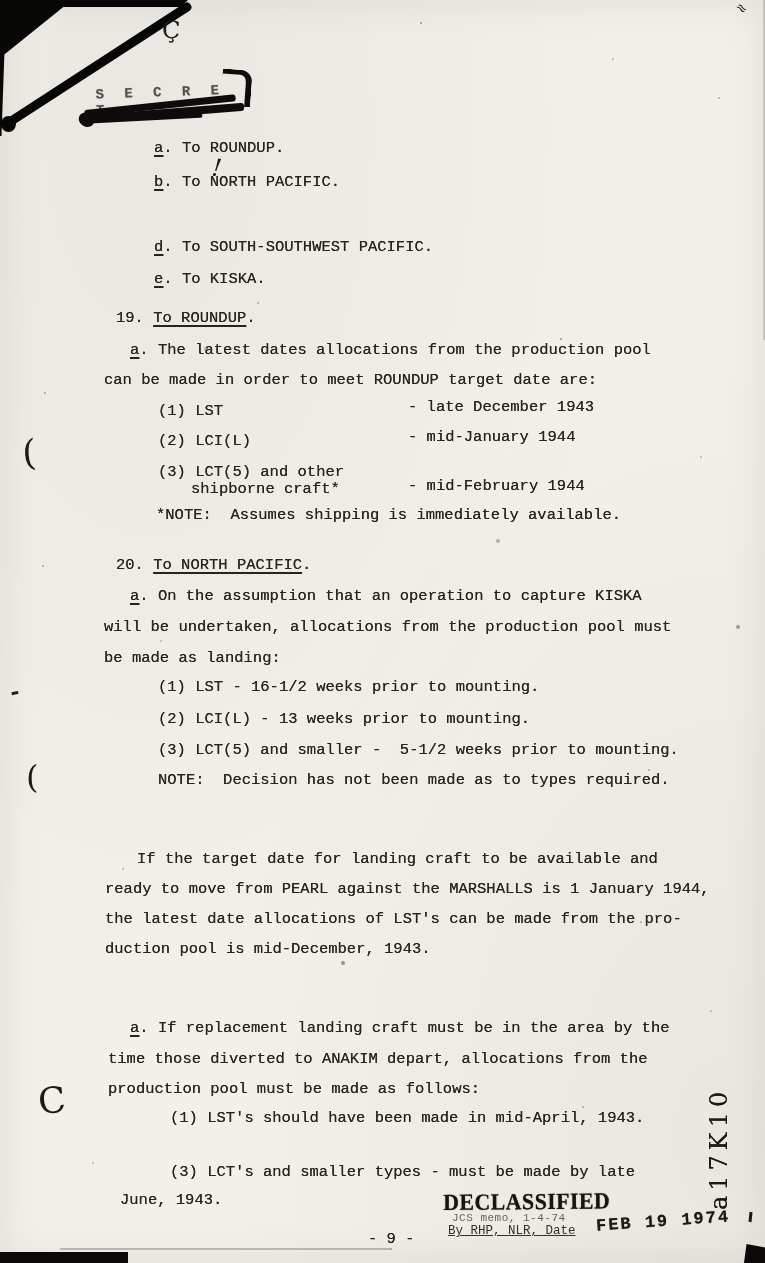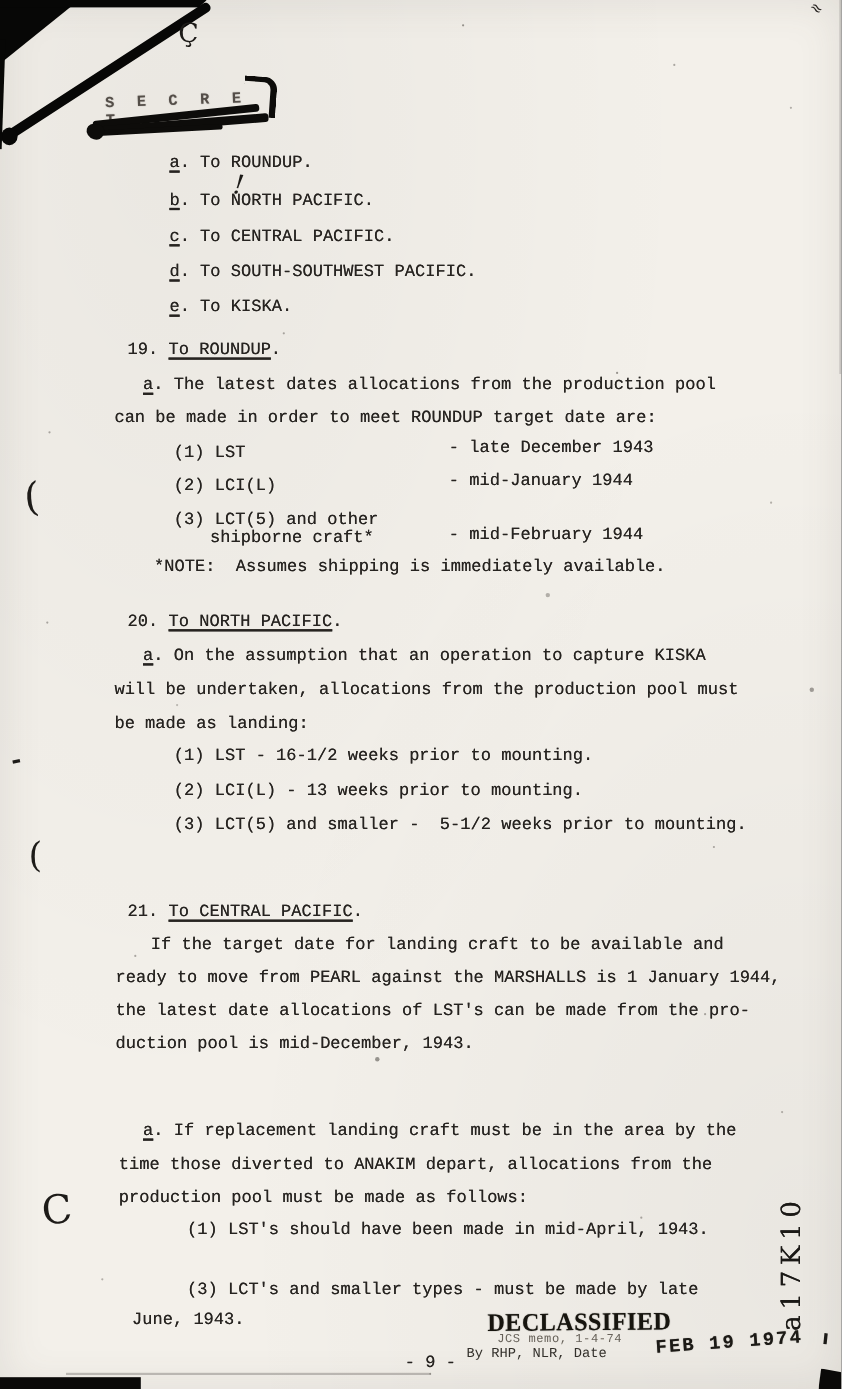--- a/index.html
+++ b/index.html
@@ -69,21 +69,21 @@
   }
   
   .decl-title{
     position:absolute;left:443px;top:1190px;
     font:700 23px "Liberation Serif",serif;letter-spacing:.5px;color:#17150f;
     transform:scaleX(.95) rotate(-.5deg);transform-origin:left top;
     text-shadow:0 0 1px rgba(23,21,15,.7);
   }
   .decl-l1{position:absolute;left:452px;top:1212px;font:11px "Liberation Mono",monospace;
     color:rgba(78,72,64,.85);letter-spacing:.5px;}
-  .decl-l2{position:absolute;left:424px;top:1224px;font:12.5px "Liberation Mono",monospace;color:#33302b;}
+  .decl-l2{position:absolute;left:448px;top:1224px;font:12.5px "Liberation Mono",monospace;color:#33302b;text-decoration:underline;}
   .decl-date{
     position:absolute;left:596px;top:1212px;
     font:700 17px "Liberation Mono",monospace;letter-spacing:2px;color:#1c1a16;
     transform:rotate(-4deg);text-shadow:0 0 .7px rgba(28,26,22,.7);
   }
   
   .speck{position:absolute;left:0;top:0;width:2px;height:2px;border-radius:50%;background:transparent;
     box-shadow:
       420px 22px 0 0 rgba(60,55,50,.5), 612px 58px 0 0 rgba(60,55,50,.4),
       205px 348px 0 1px rgba(60,55,50,.3), 560px 338px 0 0 rgba(60,55,50,.5),
@@ -126,45 +126,44 @@
   <div class="mark exclaim">!</div>
   <div class="mark squiggle">≈</div>
   <div class="mark paren1">(</div>
   <div class="mark dashmark">-</div>
   <div class="mark paren2">(</div>
   <div class="mark cmark-bottom">C</div>
   <div class="handcode">a17K10</div>
 
   <div class="line" style="left:154px;top:139px"><span class="u">a</span><span>. To ROUNDUP.</span></div>
   <div class="line" style="left:154px;top:173px"><span class="u">b</span><span>. To NORTH PACIFIC.</span></div>
-  <div class="line" style="left:154px;top:206px"><span class="u">c</span><span>. To CENTRAL PACIFIC.</span></div>
   <div class="line" style="left:154px;top:238px"><span class="u">d</span><span>. To SOUTH-SOUTHWEST PACIFIC.</span></div>
   <div class="line" style="left:154px;top:270px"><span class="u">e</span><span>. To KISKA.</span></div>
 
   <div class="line" style="left:116px;top:309px"><span>19. </span><span class="u">To ROUNDUP</span><span>.</span></div>
   <div class="line" style="left:104px;top:371px">can be made in order to meet ROUNDUP target date are:</div>
   <div class="line" style="left:130px;top:341px"><span class="u">a</span><span>. The latest dates allocations from the production pool</span></div>
   <div class="line" style="left:158px;top:402px">(1) LST</div>
   <div class="line" style="left:408px;top:398px">- late December 1943</div>
   <div class="line" style="left:158px;top:432px">(2) LCI(L)</div>
   <div class="line" style="left:408px;top:428px">- mid-January 1944</div>
   <div class="line" style="left:158px;top:463px">(3) LCT(5) and other</div>
   <div class="line" style="left:191px;top:480px">shipborne craft*</div>
   <div class="line" style="left:408px;top:477px">- mid-February 1944</div>
-  <div class="line" style="left:140px;top:506px">*NOTE:  Assumes shipping is immediately available.</div>
+  <div class="line" style="left:156px;top:506px">*NOTE:  Assumes shipping is immediately available.</div>
 
   <div class="line" style="left:116px;top:556px"><span>20. </span><span class="u">To NORTH PACIFIC</span><span>.</span></div>
   <div class="line" style="left:104px;top:618px">will be undertaken, allocations from the production pool must</div>
   <div class="line" style="left:130px;top:587px"><span class="u">a</span><span>. On the assumption that an operation to capture KISKA</span></div>
   <div class="line" style="left:104px;top:649px">be made as landing:</div>
   <div class="line" style="left:158px;top:678px">(1) LST - 16-1/2 weeks prior to mounting.</div>
   <div class="line" style="left:158px;top:710px">(2) LCI(L) - 13 weeks prior to mounting.</div>
   <div class="line" style="left:158px;top:741px">(3) LCT(5) and smaller -  5-1/2 weeks prior to mounting.</div>
+  <div class="line" style="left:158px;top:771px">NOTE:  Decision has not been made as to types required.</div>
 
-  <div class="line" style="left:116px;top:820px"><span>21. </span><span class="u">To CENTRAL PACIFIC</span><span>.</span></div>
   <div class="line" style="left:137px;top:850px">If the target date for landing craft to be available and</div>
   <div class="line" style="left:105px;top:880px">ready to move from PEARL against the MARSHALLS is 1 January 1944,</div>
   <div class="line" style="left:105px;top:910px">the latest date allocations of LST's can be made from the pro-</div>
   <div class="line" style="left:105px;top:940px">duction pool is mid-December, 1943.</div>
 
   <div class="line" style="left:130px;top:1019px"><span class="u">a</span><span>. If replacement landing craft must be in the area by the</span></div>
   <div class="line" style="left:108px;top:1050px">time those diverted to ANAKIM depart, allocations from the</div>
   <div class="line" style="left:108px;top:1080px">production pool must be made as follows:</div>
   <div class="line" style="left:170px;top:1109px">(1) LST's should have been made in mid-April, 1943.</div>
   <div class="line" style="left:170px;top:1163px">(3) LCT's and smaller types - must be made by late</div>

